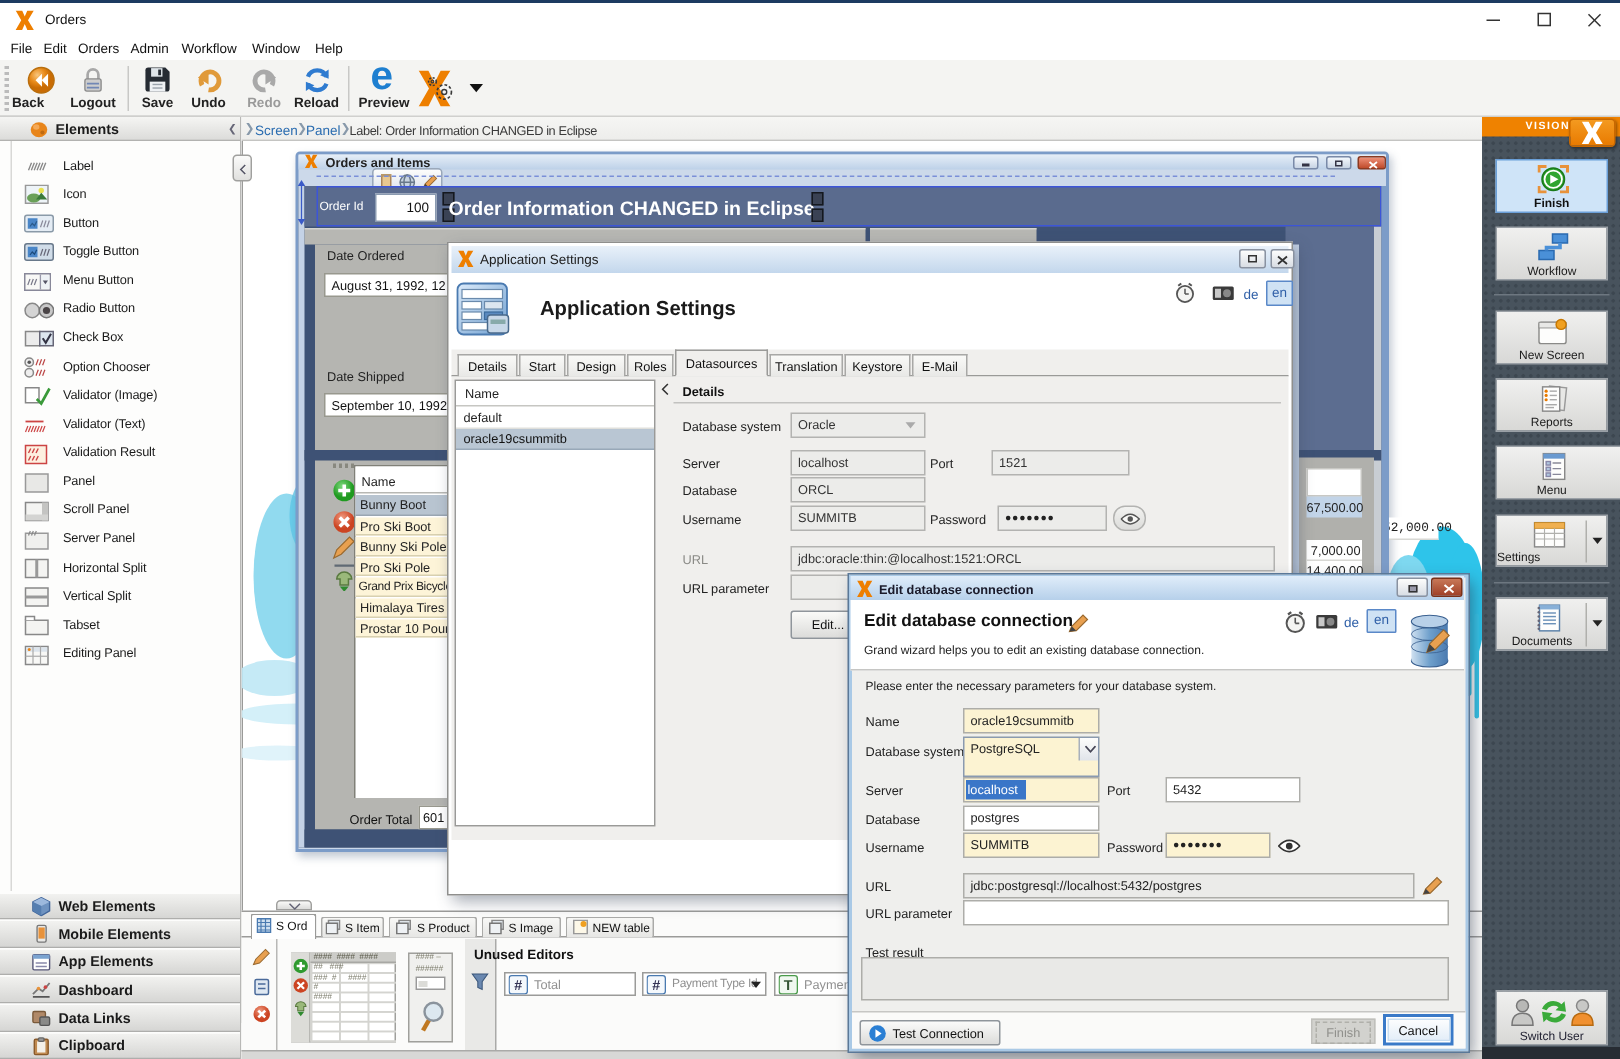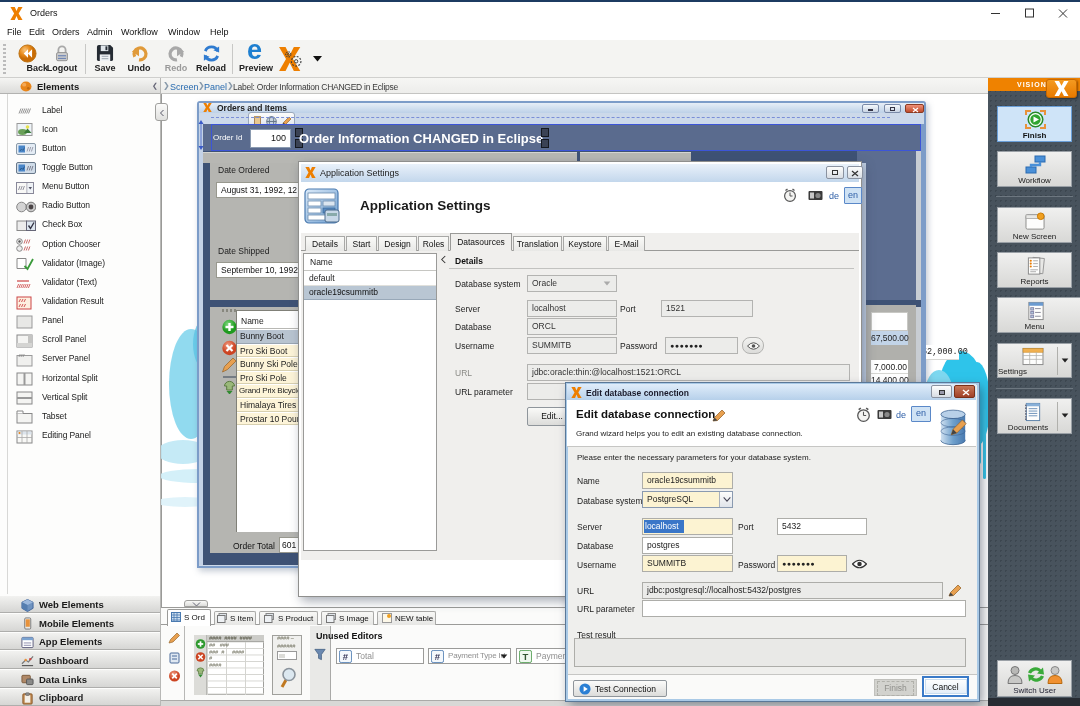--- a/index.html
+++ b/index.html
@@ -36,21 +36,21 @@
         <radialGradient id="bckg" cx="0.35" cy="0.3">
           <stop offset="0" stop-color="#f8c67e"></stop>
           <stop offset="0.6" stop-color="#e88a1a"></stop>
           <stop offset="1" stop-color="#c96c05"></stop>
         </radialGradient>
       </defs>
   <circle cx="10" cy="10" r="9" fill="url(#bckg)" stroke="#b96e0d" stroke-width="1"></circle>
   <path d="M10.5 5.5 L6 10 L10.5 14.5 Z" fill="#fff"></path>
       <path d="M14.8 5.5 L10.3 10 L14.8 14.5 Z" fill="#fff"></path>
     </svg>
- <div class="abs" style="left:8px;top:23px;width:40px;text-align:right;font-size:9px;font-weight:bold;color:#222;">Back</div>
+ <div class="abs" style="left:8px;top:23px;width:40px;text-align:left;font-size:9px;font-weight:bold;color:#222;">Back</div>
  <svg class="abs" style="left:53px;top:4px;" width="18" height="19" viewBox="0 0 20 20">
   <path d="M6 9 V6 a4 4 0 0 1 8 0 V9" fill="none" stroke="#a8a8a8" stroke-width="2"></path>
   <rect x="4" y="9" width="12" height="9" rx="1.5" fill="#cdcdcd" stroke="#8a8a8a"></rect>
   <line x1="5.5" y1="12.5" x2="14.5" y2="12.5" stroke="#7187b5" stroke-width="1.4"></line>
   <line x1="5.5" y1="15.5" x2="14.5" y2="15.5" stroke="#7187b5" stroke-width="1.4"></line>
     </svg>
  <div class="abs" style="left:42px;top:23px;width:40px;text-align:center;font-size:9px;font-weight:bold;color:#222;">Logout</div>
  <div class="abs" style="left:85px;top:4px;width:1px;height:30px;background:#c8c8c6;"></div>
  <svg class="abs" style="left:96px;top:4px;" width="18" height="18" viewBox="0 0 19 19">
   <path d="M1 3 a2 2 0 0 1 2-2 H15 L18 4 V16 a2 2 0 0 1 -2 2 H3 a2 2 0 0 1 -2-2 Z" fill="#252b33"></path>
@@ -763,21 +763,21 @@
   <ellipse cx="16" cy="28" rx="13" ry="4.5" fill="none" stroke="#3a6090" stroke-width="0.6"></ellipse>
   <path d="M14 32 L16 26 L26 16 L30 20 L20 30 Z" fill="#e8a050" stroke="#9a6a30" stroke-width="0.8"></path>
   <path d="M14 32 L16 26 L20 30 Z" fill="#444"></path>
 </svg>
 <span class="abs tx" style="left:576px;top:429px;font-size:8px;color:#222;">Grand wizard helps you to edit an existing database connection.</span>
 <div class="abs" style="left:567px;top:446px;width:409px;height:1px;background:#c6c6c4;"></div>
 <span class="abs tx" style="left:577px;top:453px;font-size:8px;color:#222;">Please enter the necessary parameters for your database system.</span>
 <span class="abs tx" style="left:577px;top:476px;font-size:8.5px;color:#222;">Name</span>
 <div class="abs" style="left:642px;top:472px;width:91px;height:17px;background:#fcf3d2;border:1px solid #adada9;font-size:8.5px;color:#222;line-height:15px;padding-left:4px;">oracle19csummitb</div>
 <span class="abs tx" style="left:577px;top:496px;font-size:8.5px;color:#222;">Database system</span>
-<div class="abs" style="left:642px;top:491px;width:91px;height:17px;background:#fcf3d2;border:1px solid #8a9ab0;font-size:8.5px;color:#222;line-height:15px;padding-left:4px;">PostgreSQL</div>
+<div class="abs" style="left:642px;top:491px;width:91px;height:27px;background:#fcf3d2;border:1px solid #8a9ab0;font-size:8.5px;color:#222;line-height:15px;padding-left:4px;">PostgreSQL</div>
 <div class="abs" style="left:719px;top:492px;width:13px;height:15px;background:linear-gradient(#fdfdfc,#e0e4ea);border-left:1px solid #a8b0bc;">
     <svg class="abs" style="left:2.5px;top:5px;" width="8" height="5" viewBox="0 0 9 6">
       <path d="M0.5 0.5 L4.5 5 L8.5 0.5" fill="none" stroke="#445" stroke-width="1.3"></path>
     </svg>
   </div>
 <span class="abs tx" style="left:577px;top:522px;font-size:8.5px;color:#222;">Server</span>
 <div class="abs" style="left:642px;top:518px;width:91px;height:17px;background:#fcf3d2;border:1px solid #adada9;"></div>
 <div class="abs" style="left:644px;top:520px;width:40px;height:13px;background:#3a76c8;font-size:8.5px;color:#fff;line-height:13px;padding-left:1px;">localhost</div>
 <span class="abs tx" style="left:738px;top:522px;font-size:8.5px;color:#222;">Port</span>
 <div class="abs" style="left:777px;top:518px;width:90px;height:17px;background:#fff;border:1px solid #adada9;font-size:8.5px;color:#222;line-height:15px;padding-left:4px;">5432</div>

